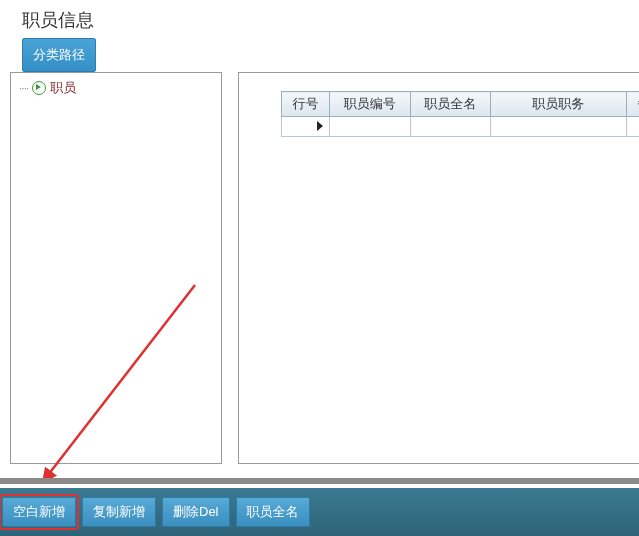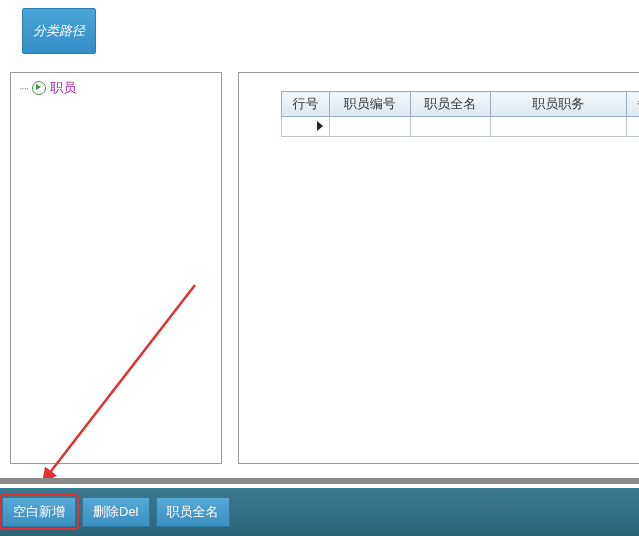--- a/index.html
+++ b/index.html
@@ -19,25 +19,24 @@
   .page-title {
     font-size: 18px;
     color: #333;
     margin-bottom: 6px;
   }
   .path-btn {
     display: inline-block;
     background: linear-gradient(#4aa3d6, #338fc7);
     color: #fff;
     border: 1px solid #2a7eb3;
-    padding: 13px 10px;
+    padding: 7px 10px;
     font-size: 13px;
     border-radius: 2px;
     cursor: pointer;
-    font-style: italic;
   }
   .content {
     position: absolute;
     left: 10px;
     top: 72px;
     right: 0;
     bottom: 72px;
   }
   .tree-panel {
     position: absolute;
@@ -74,21 +73,21 @@
     position: absolute;
     left: 3px;
     top: 2px;
     width: 0;
     height: 0;
     border-left: 5px solid #3a9a3a;
     border-top: 3.5px solid transparent;
     border-bottom: 3.5px solid transparent;
   }
   .tree-label {
-    color: #a21caf;
+    color: #7f1d1d;
   }
   .grid-panel {
     position: absolute;
     left: 228px;
     top: 0;
     right: 0;
     bottom: 0;
     border-top: 1px solid #999;
     border-left: 1px solid #999;
     border-bottom: 1px solid #999;
@@ -172,20 +171,21 @@
     top: 275px;
     width: 200px;
     height: 220px;
     pointer-events: none;
   }
 </style>
 </head>
 <body>
 
 <div class="header">
+  <div class="page-title">职员信息</div>
   <button class="path-btn">分类路径</button>
 </div>
 
 <div class="content">
   <div class="tree-panel">
     <div class="tree-node">
       <span class="tree-dots">····</span>
       <span class="tree-icon"></span>
       <span class="tree-label">职员</span>
     </div>
@@ -224,15 +224,16 @@
     </marker>
   </defs>
   <line x1="155" y1="10" x2="8" y2="200" stroke="#e03030" stroke-width="2.5" marker-end="url(#ah)"></line>
 </svg>
 
 <div class="divider-bar"></div>
 
 <div class="toolbar">
 
 <button class="tb-btn highlighted">空白新增</button>
+    <button class="tb-btn">复制新增</button>
     <button class="tb-btn">删除Del</button>
     <button class="tb-btn">职员全名</button>
   </div>
 
 </body></html>

